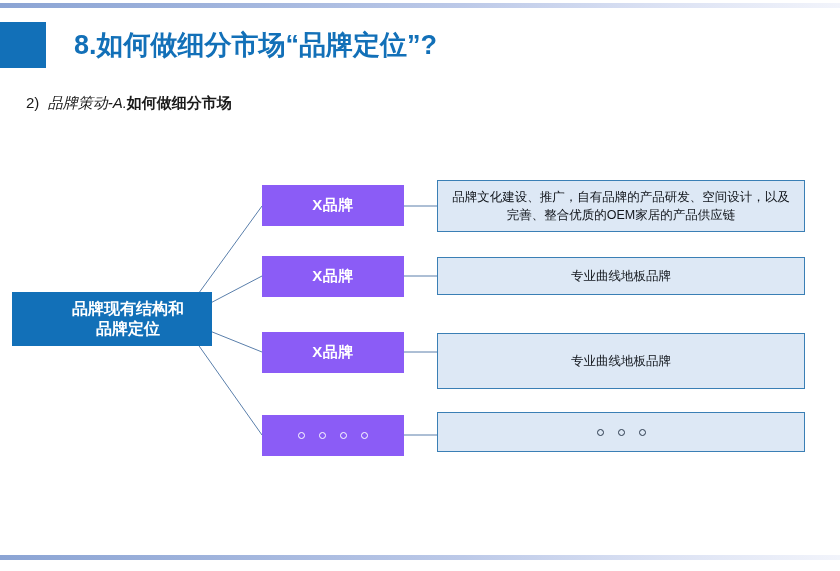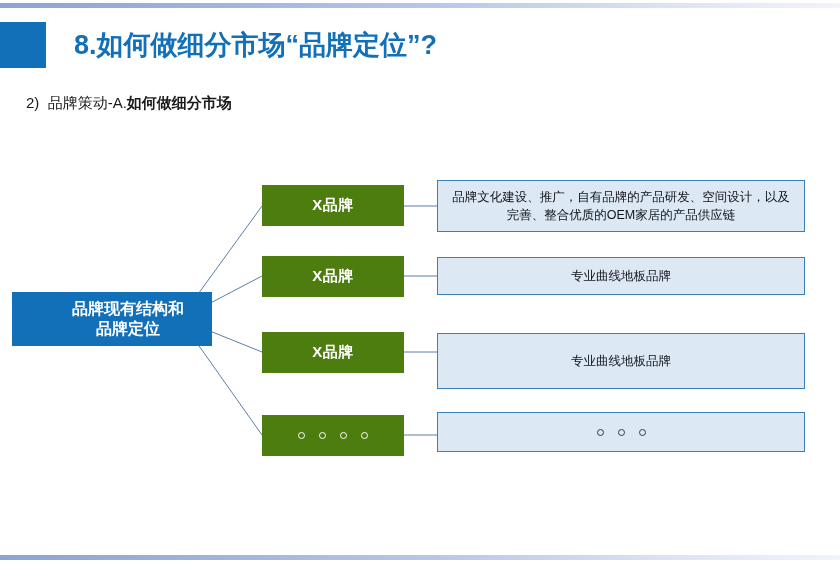--- a/index.html
+++ b/index.html
@@ -53,21 +53,21 @@
 
   .subtitle {
     position: absolute;
     left: 26px;
     top: 94px;
     font-size: 15px;
     color: #1a1a1a;
     white-space: nowrap;
   }
   .subtitle .num { font-weight: normal; }
-  .subtitle .plain { font-weight: normal; }
+  .subtitle .plain { font-weight: normal; font-style: italic; }
   .subtitle .strong { font-weight: bold; }
 
   
   .diagram {
     position: absolute;
     left: 0;
     top: 150px;
     width: 840px;
     height: 330px;
   }
@@ -96,21 +96,21 @@
     text-align: center;
     line-height: 1.28;
     padding-left: 32px;
   }
 
   .brand-box {
     position: absolute;
     left: 262px;
     width: 142px;
     height: 41px;
-    background: #4d7c0f;
+    background: #8b5cf6;
     color: #ffffff;
     font-size: 15px;
     font-weight: bold;
     display: flex;
     align-items: center;
     justify-content: center;
     letter-spacing: 0.5px;
   }
 
   .desc-box {

